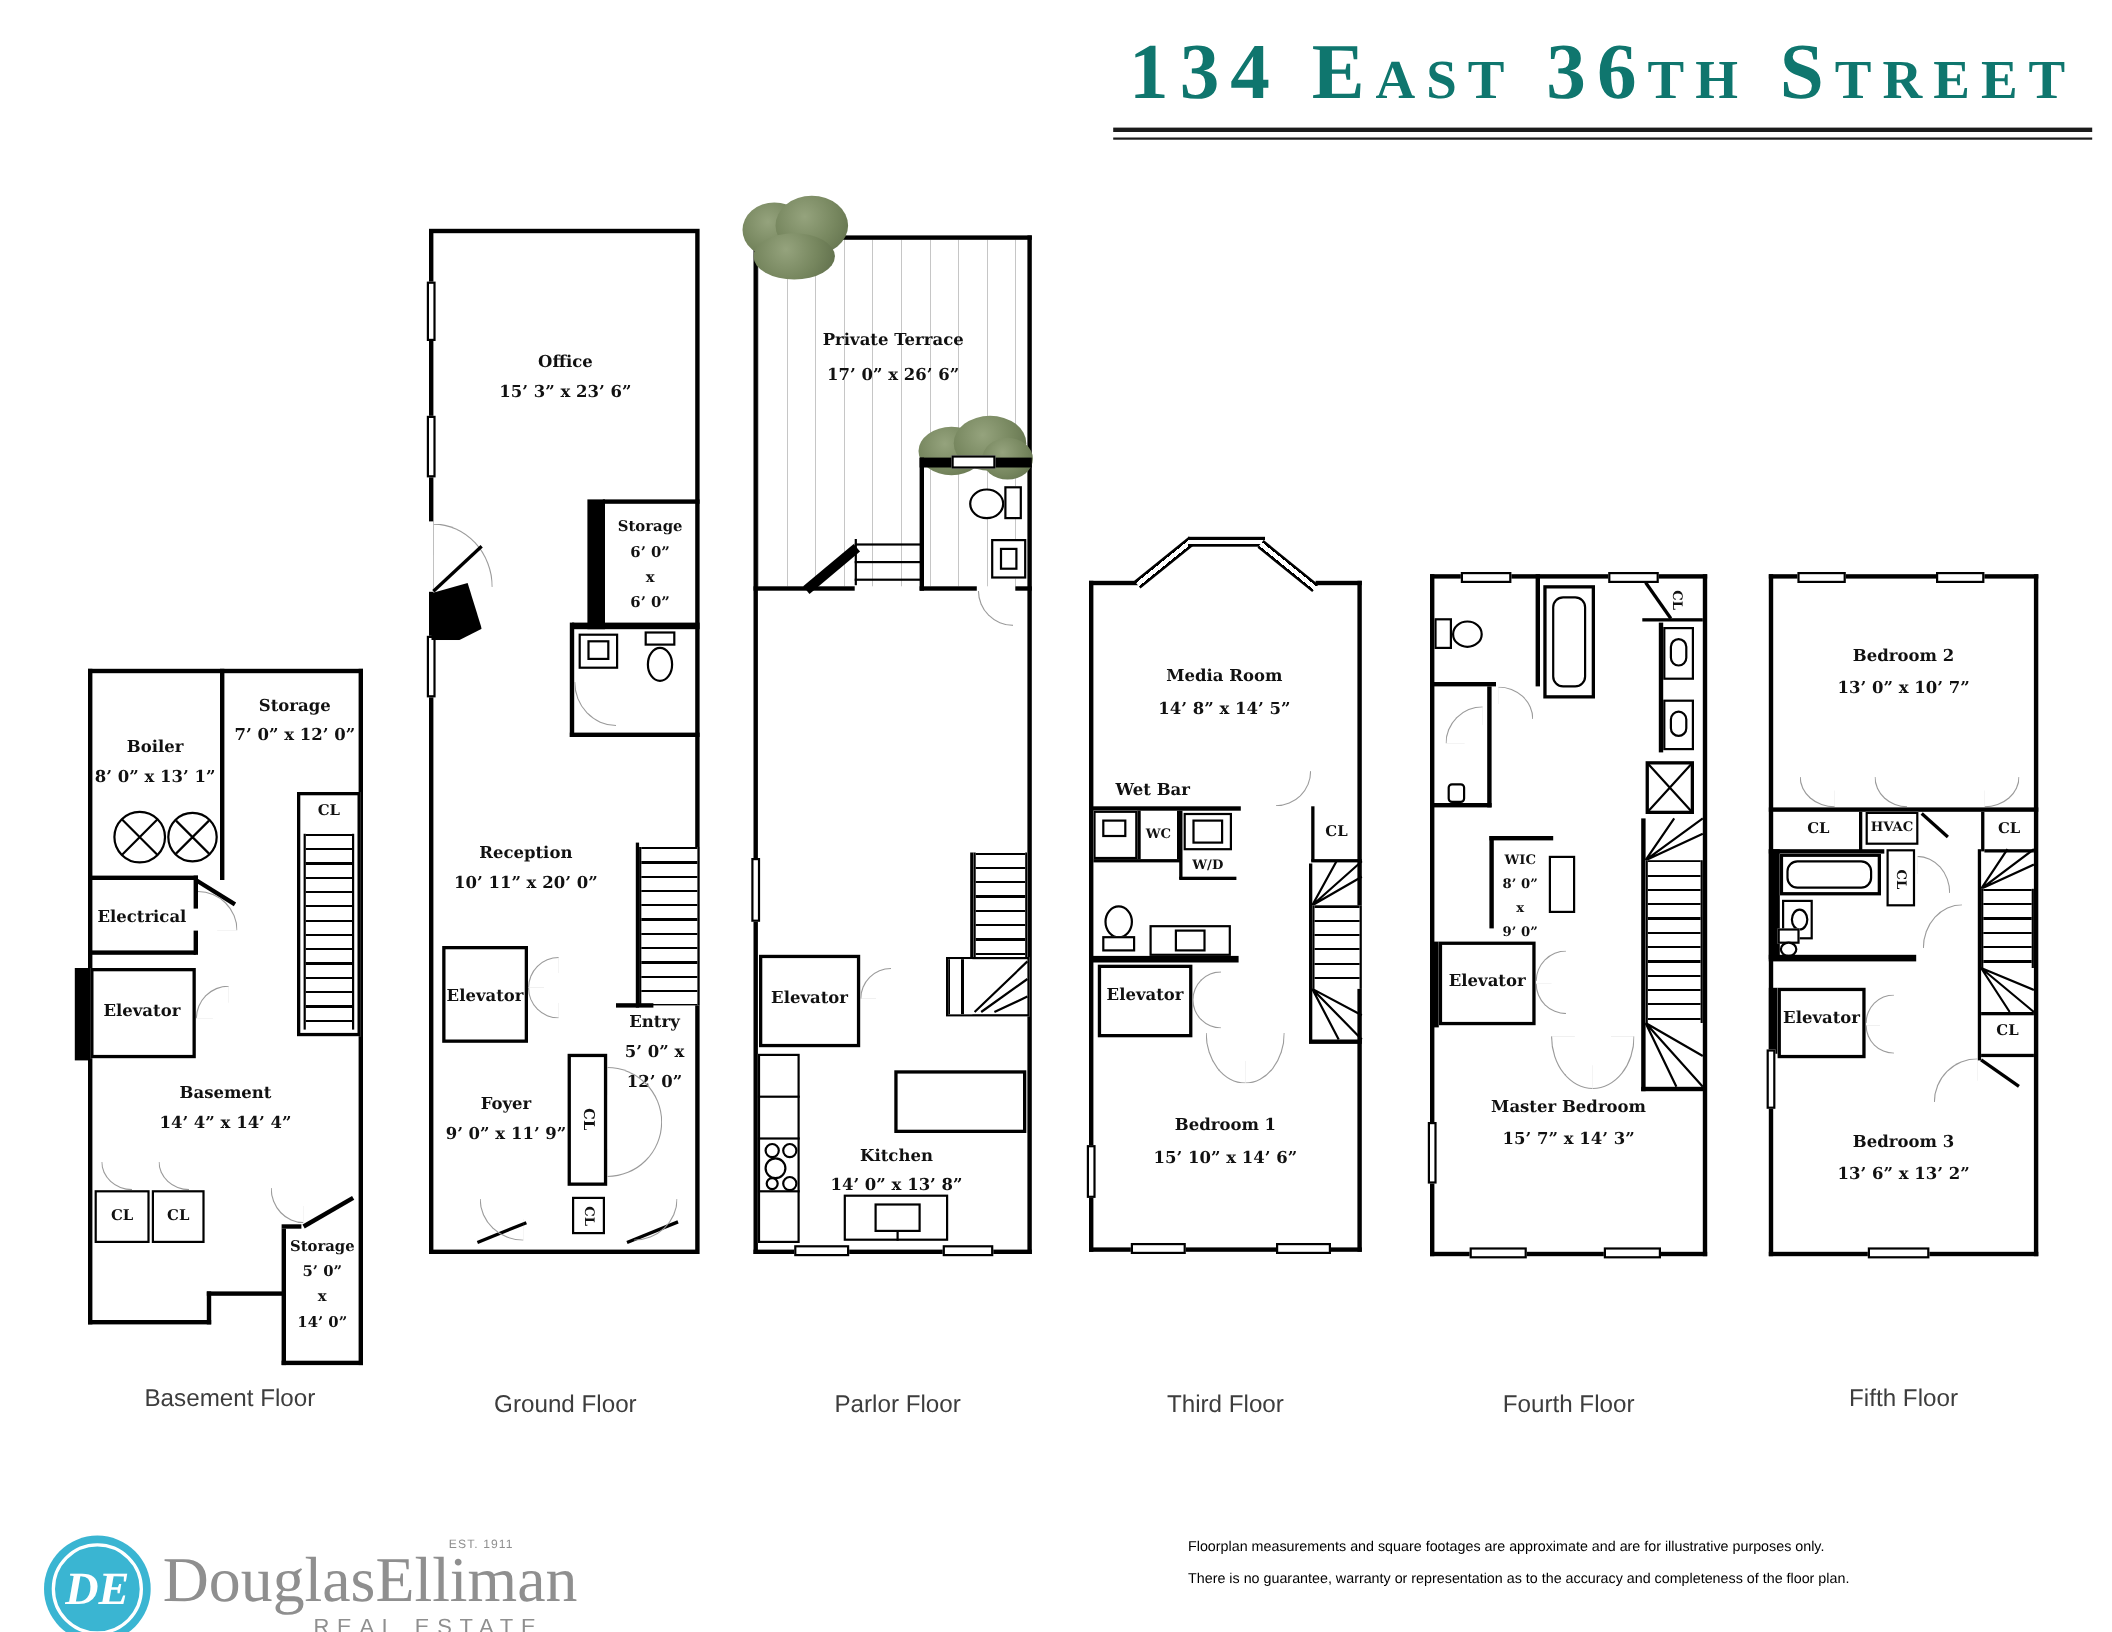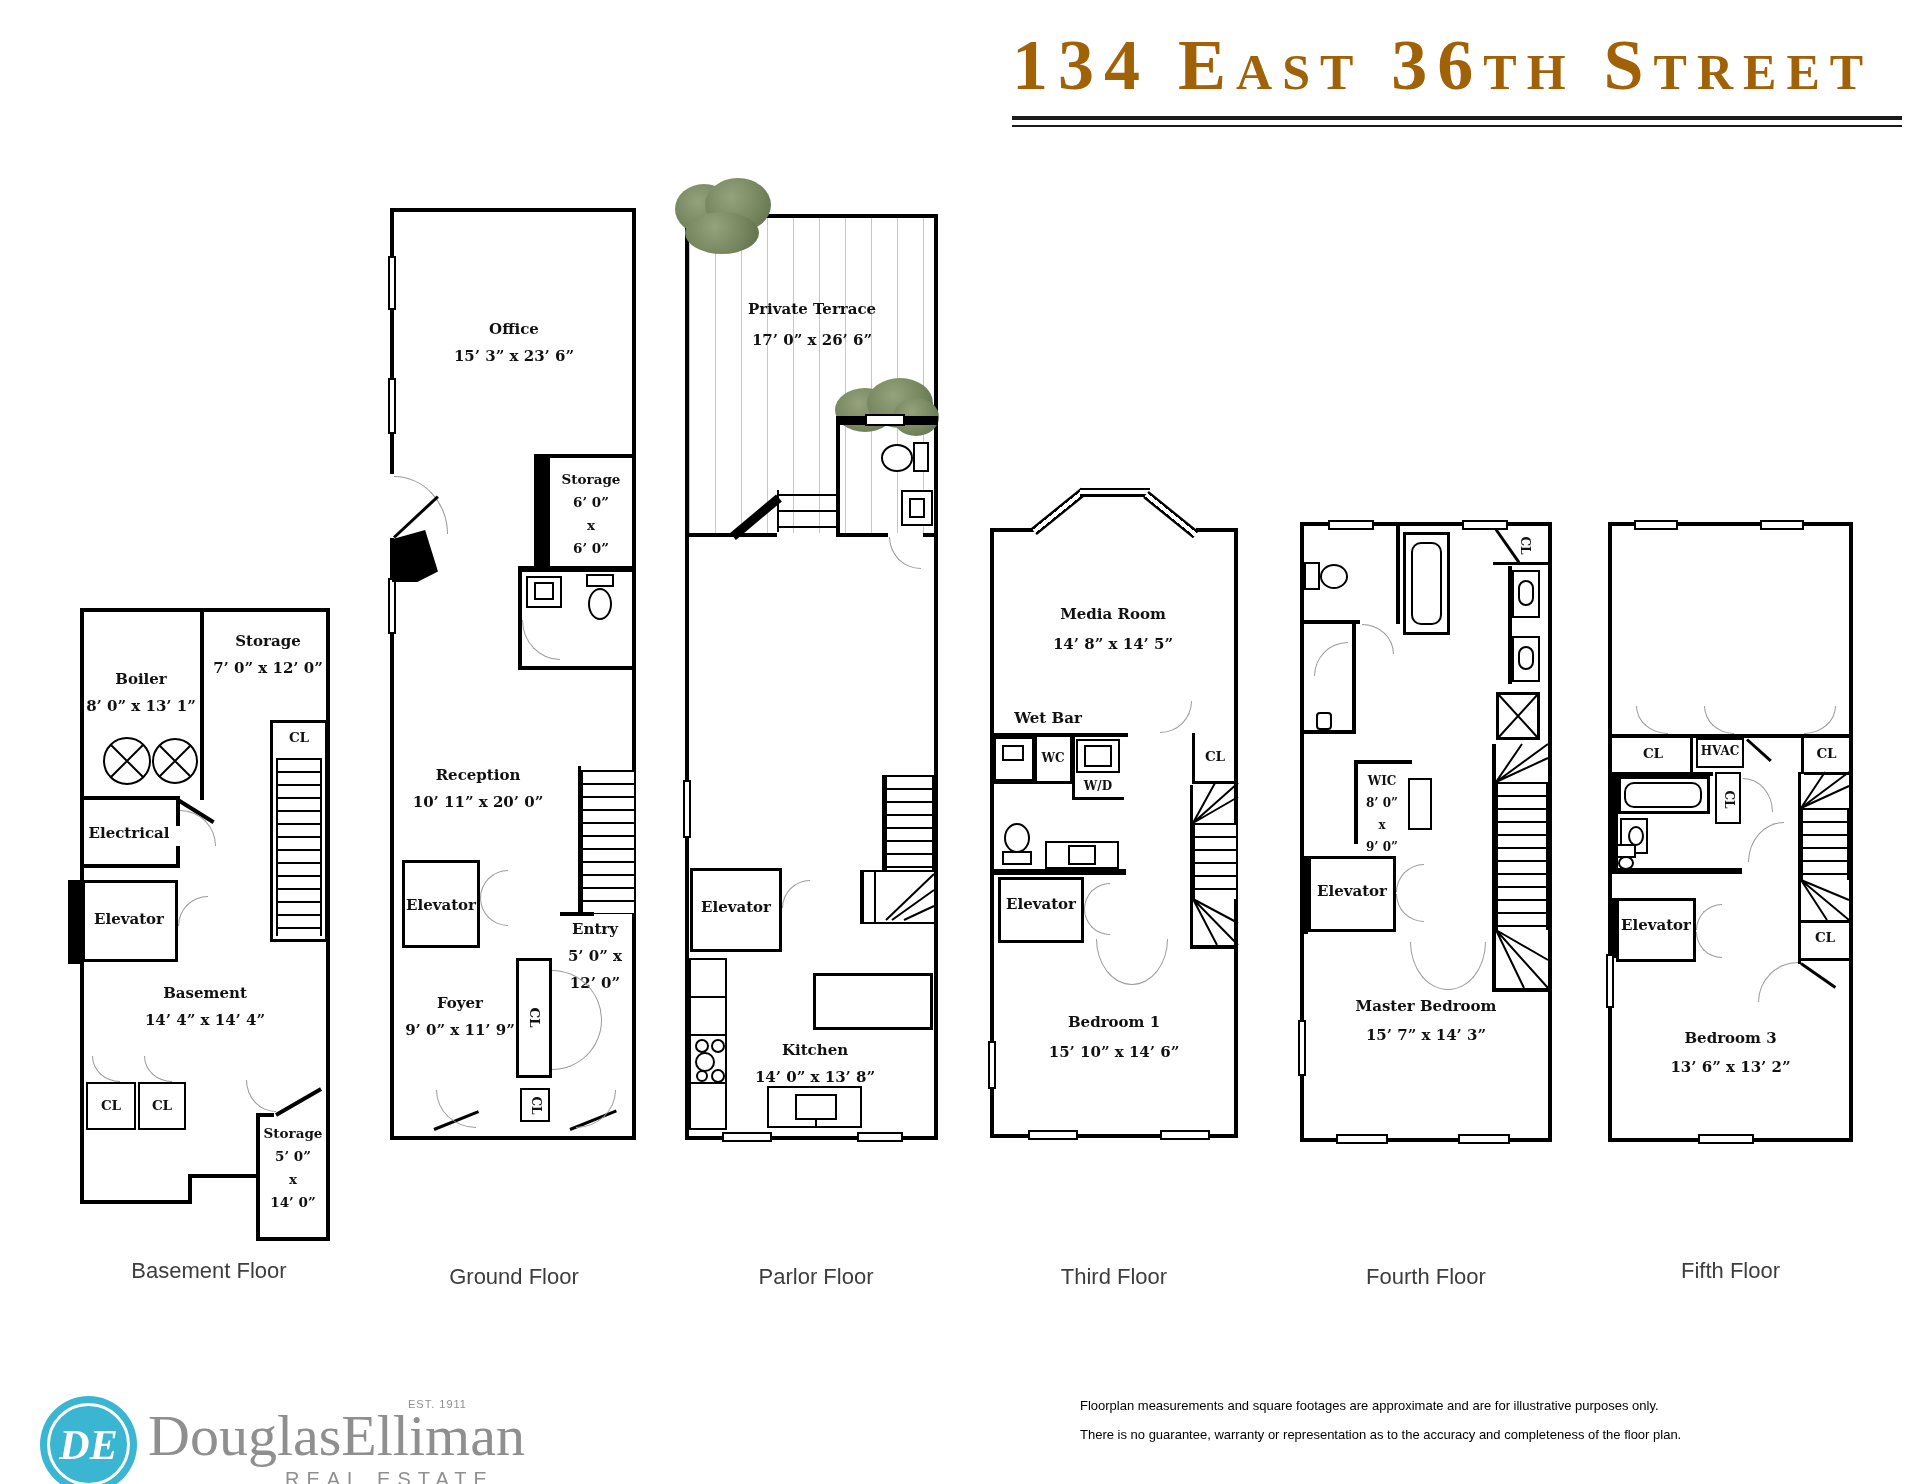--- a/index.html
+++ b/index.html
@@ -23,21 +23,21 @@
   .rl{position:absolute;text-align:center;font-weight:700;color:#111;font-size:15px;line-height:27px;}
   .rl.s13{font-size:13.5px;line-height:23px;}
   .rl.s12{font-size:12px;line-height:15px;}
   .rot{transform:rotate(90deg);}
   .planks{position:absolute;background:repeating-linear-gradient(to right,#c6c6c6 0 1px,transparent 1px 26px);}
   .bush{position:absolute;border-radius:50%;background:radial-gradient(circle at 40% 35%,#95a37d 0%,#76865e 55%,#5c6b48 100%);}
   .bayw{position:absolute;height:9px;background:linear-gradient(to bottom,#000 0 2.5px,#fff 2.5px 6.5px,#000 6.5px 9px);transform-origin:0 50%;}
   .wedge{position:absolute;background:#000;clip-path:polygon(0 18%,72% 0,100% 80%,55% 100%,0 100%);}
   .cap{position:absolute;font-family:"Liberation Sans",sans-serif;font-size:22px;color:#3d3d3d;text-align:center;}
   svg.fix{position:absolute;overflow:visible;}
-  .hdr{position:absolute;left:1012px;top:28px;width:890px;color:#a16207;}
+  .hdr{position:absolute;left:1012px;top:28px;width:890px;text-align:center;color:#0f766e;}
   .hdr .t{font-family:"Liberation Serif",serif;font-variant:small-caps;font-weight:700;font-size:72px;letter-spacing:10px;line-height:1.05;}
   .hdr .rule{margin-top:12px;border-top:4px solid #1b1b1b;border-bottom:2px solid #1b1b1b;height:5px;}
   .hdr .st{margin-top:18px;font-family:"Liberation Serif",serif;font-weight:700;font-size:27px;letter-spacing:3px;}
   .logoc{position:absolute;left:40px;top:1396px;width:97px;height:97px;border-radius:50%;background:#3ab5d2;}
   .logoring{position:absolute;inset:7px;border:3px solid #fff;border-radius:50%;}
   .logomono{position:absolute;inset:0;display:flex;align-items:center;justify-content:center;color:#fff;font-family:"Liberation Serif",serif;font-size:42px;font-weight:700;font-style:italic;}
   .brand{position:absolute;left:148px;top:1402px;font-family:"Liberation Serif",serif;font-size:58px;color:#8f8f8f;}
   .est{position:absolute;left:408px;top:1398px;font-family:"Liberation Sans",sans-serif;font-size:11px;color:#8f8f8f;letter-spacing:1px;}
   .tagline{position:absolute;left:285px;top:1468px;font-family:"Liberation Sans",sans-serif;font-size:20px;color:#8f8f8f;letter-spacing:7px;}
   .disc{position:absolute;left:1080px;top:1398px;width:840px;font-family:"Liberation Sans",sans-serif;font-size:13px;color:#000;}
@@ -365,20 +365,24 @@
   <u class="win" style="left:158px;top:612px;width:52px;height:10px"></u>
 </div>
 
 <div class="plan" style="left:1608px;top:522px;width:245px;height:620px">
   <i class="w" style="left:0;top:0;width:245px;height:4px"></i>
   <i class="w" style="left:0;top:0;width:4px;height:620px"></i>
   <i class="w" style="left:241px;top:0;width:4px;height:620px"></i>
   <i class="w" style="left:0;top:616px;width:245px;height:4px"></i>
   <u class="win" style="left:26px;top:-2px;width:44px;height:10px"></u>
   <u class="win" style="left:152px;top:-2px;width:44px;height:10px"></u>
+  <div class="rl" style="left:20px;top:60px;width:205px;line-height:29px">
+    <div>Bedroom 2</div>
+    <div>13’ 0” x 10’ 7”</div>
+  </div>
   <i class="w" style="left:0;top:212px;width:245px;height:4px"></i>
   <s class="arc bl" style="left:28px;top:184px;width:32px;height:28px"></s>
   <s class="arc bl" style="left:96px;top:184px;width:30px;height:28px"></s>
   <s class="arc br" style="left:196px;top:184px;width:32px;height:28px"></s>
   <i class="w" style="left:82px;top:216px;width:3px;height:36px"></i>
   <div class="rl s13" style="left:8px;top:220px;width:74px">CL</div>
   <b class="bx2" style="left:88px;top:216px;width:48px;height:30px"></b>
   <div class="rl s12" style="left:88px;top:222px;width:48px">HVAC</div>
   <i class="diag" style="left:139px;top:216px;width:32px;height:3px;transform:rotate(42deg)"></i>
   <i class="w" style="left:193px;top:216px;width:3px;height:36px"></i>

